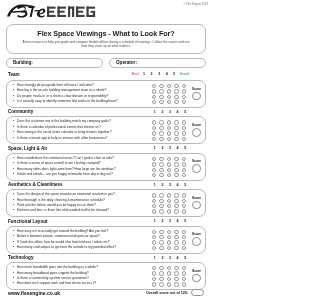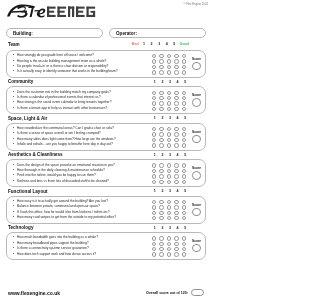--- a/index.html
+++ b/index.html
@@ -186,20 +186,24 @@
           <rect x="81.5" y="3.6" width="8.6" height="2.1"></rect>
           <rect x="81.5" y="11.9" width="8.6" height="2.1"></rect>
           <rect x="87.9" y="7.9" width="2.2" height="6.1"></rect>
           <rect x="85.5" y="7.9" width="4.6" height="1.9"></rect>
         </g>
       </svg>
     </div>
     <div class="copyright">© Flex Engine 2024</div>
   </div>
 
+  <div class="title-card">
+    <h1>Flex Space Viewings - What to Look For?</h1>
+    <p>A free resource to help you grade and compare flexible offices during a schedule of viewings. Collate the scores and see how they stack up on what matters.</p>
+  </div>
 
   <div class="meta-row">
     <div class="meta-field">
       <span class="lbl">Building:</span>
     </div>
     <div class="meta-field">
       <span class="lbl">Operator:</span>
     </div>
   </div>
 

